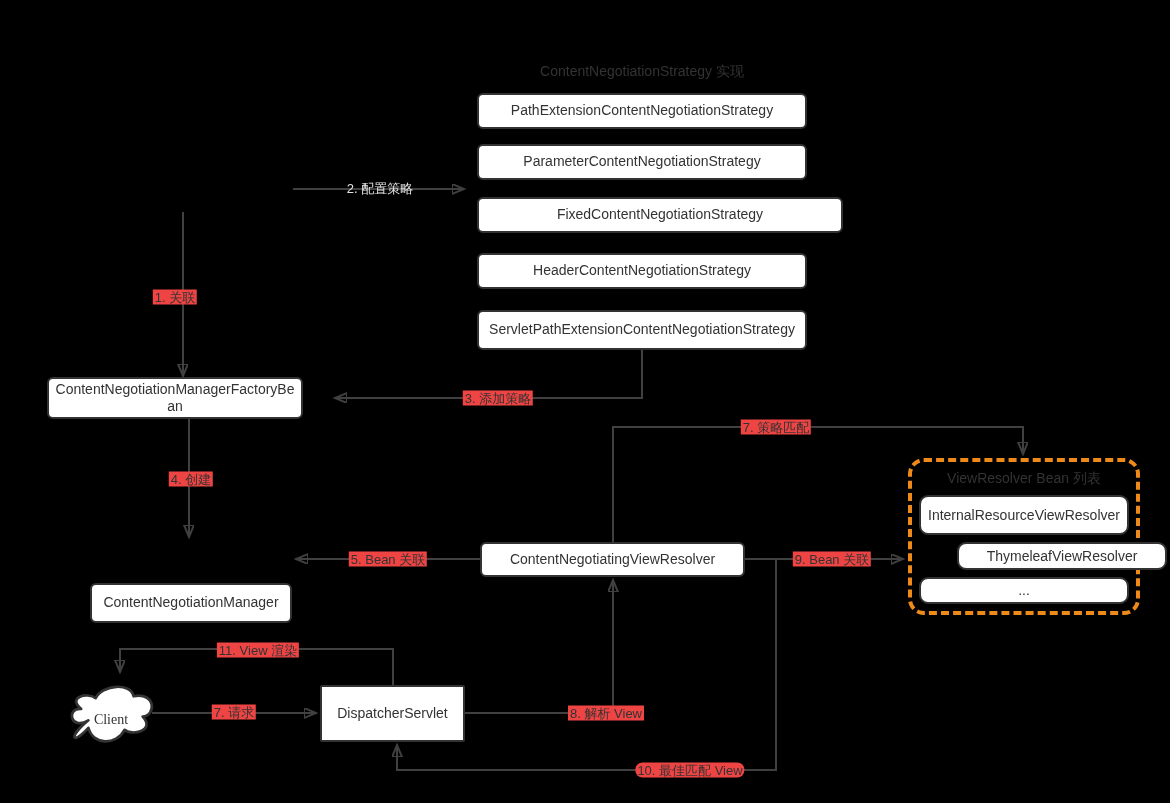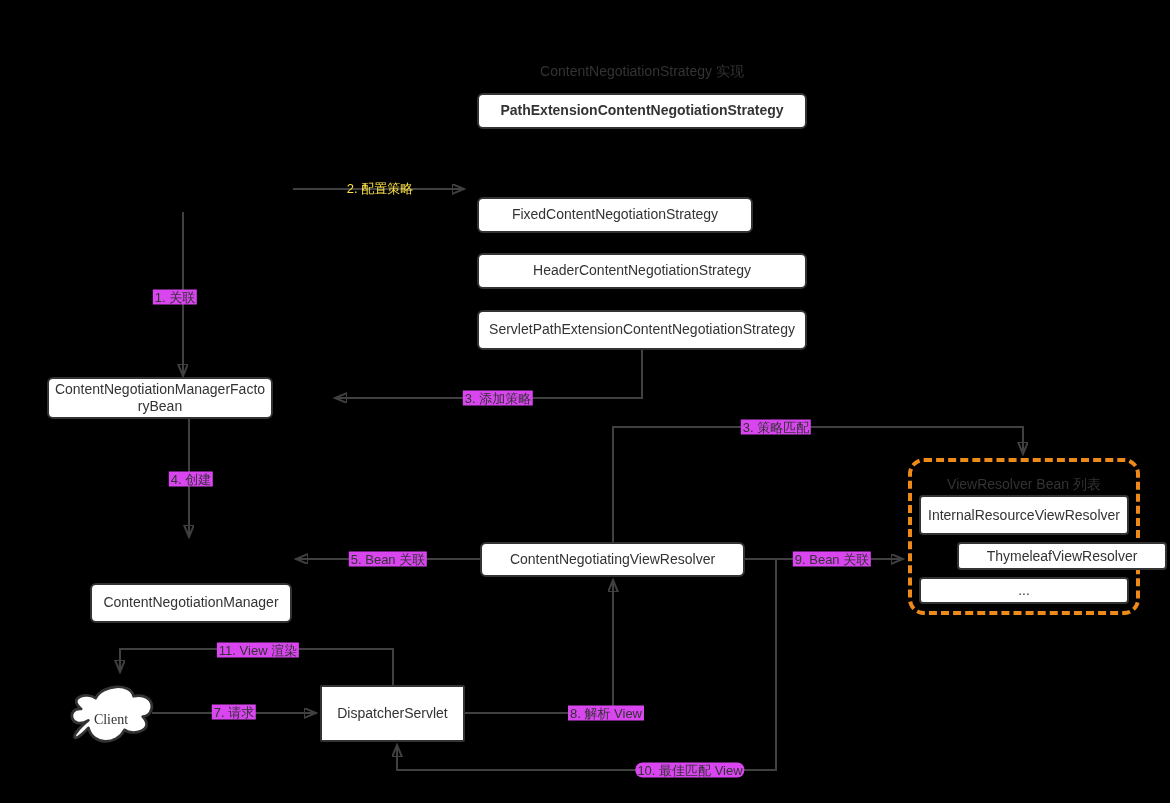--- a/index.html
+++ b/index.html
@@ -14,37 +14,37 @@
     border-radius:6px;color:#333;font-size:14px;line-height:1.22;display:flex;
     align-items:center;justify-content:center;text-align:center;
     word-break:break-all;padding:1px 5px;
   }
   .node.square{border-radius:2px;}
   .group-title{
     position:absolute;transform:translate(-50%,-50%);color:#333;font-size:14px;
     white-space:nowrap;
   }
   .edge-label{
-    position:absolute;transform:translate(-50%,-50%);background:#d946ef;color:#333;
+    position:absolute;transform:translate(-50%,-50%);background:#ef4444;color:#333;
     font-size:13px;line-height:15px;padding:0 2px;white-space:nowrap;
   }
-  .edge-label.plain{background:transparent;color:#fde047;}
+  .edge-label.plain{background:transparent;color:#e5e5e5;}
   .orange-container{
     position:absolute;box-sizing:border-box;border:4px dashed #ED8A19;
     border-radius:16px;background:transparent;
   }
   .orange-container .inner-box{
     position:absolute;left:7px;width:210px;box-sizing:border-box;background:#fff;
-    border:2px solid #333;border-radius:4px;color:#333;font-size:14px;line-height:1.2;
+    border:2px solid #333;border-radius:9px;color:#333;font-size:14px;line-height:1.2;
     display:flex;align-items:center;justify-content:center;text-align:center;
     word-break:break-all;padding:0 4px;
   }
   .orange-container .list-title{
     position:absolute;left:0;right:0;top:8px;text-align:center;color:#333;
-    font-size:14px;white-space:nowrap;margin-top:6px;
+    font-size:14px;white-space:nowrap;
   }
   .cloud-wrap{position:absolute;}
   .cloud-wrap svg{position:absolute;left:0;top:0;}
   .cloud-label{
     position:absolute;left:0;top:6px;width:100%;height:100%;display:flex;
     align-items:center;justify-content:center;color:#333;font-size:14px;font-family:Liberation Serif, serif;
   }
 </style>
 </head>
 <body>
@@ -64,26 +64,27 @@
     <path d="M 480 559 L 297 559" marker-end="url(#arrow)"></path>
     <path d="M 745 559 L 902 559" marker-end="url(#arrow)"></path>
     <path d="M 152 713 L 315 713" marker-end="url(#arrow)"></path>
     <path d="M 465 713 L 613 713 L 613 581" marker-end="url(#arrow)"></path>
     <path d="M 613 542 L 613 427 L 1023 427 L 1023 453" marker-end="url(#arrow)"></path>
     <path d="M 776 559 L 776 770 L 397 770 L 397 746" marker-end="url(#arrow)"></path>
     <path d="M 393 685 L 393 649 L 120 649 L 120 671" marker-end="url(#arrow)"></path>
   </svg>
 
   <div class="group-title" style="left:642px;top:72px;">ContentNegotiationStrategy 实现</div>
-  <div class="node" style="left:477px;top:93px;width:330px;height:36px;font-weight:bold;">PathExtensionContentNegotiationStrategy</div>
-  <div class="node" style="left:477px;top:197px;width:276px;height:36px;">FixedContentNegotiationStrategy</div>
+  <div class="node" style="left:477px;top:93px;width:330px;height:36px;">PathExtensionContentNegotiationStrategy</div>
+  <div class="node" style="left:477px;top:144px;width:330px;height:36px;">ParameterContentNegotiationStrategy</div>
+  <div class="node" style="left:477px;top:197px;width:366px;height:36px;">FixedContentNegotiationStrategy</div>
   <div class="node" style="left:477px;top:310px;width:330px;height:40px;">ServletPathExtensionContentNegotiationStrategy</div>
   <div class="node" style="left:477px;top:253px;width:330px;height:36px;">HeaderContentNegotiationStrategy</div>
 
-  <div class="node" style="left:47px;top:377px;width:226px;height:42px;">ContentNegotiationManagerFactoryBean</div>
+  <div class="node" style="left:47px;top:377px;width:256px;height:42px;">ContentNegotiationManagerFactoryBean</div>
   <div class="node" style="left:90px;top:539px;width:202px;height:40px;margin-top:44px;">ContentNegotiationManager</div>
   <div class="node square" style="left:320px;top:685px;width:145px;height:57px;">DispatcherServlet</div>
   <div class="node" style="left:480px;top:542px;width:265px;height:35px;">ContentNegotiatingViewResolver</div>
 
   <div class="cloud-wrap" style="left:64px;top:675px;width:94px;height:78px;">
     <svg width="94" height="78" viewBox="-2 -2 104 74">
       <path d="M 25 42 C 5 53.9 0 28 17 29.4 C 1 16.1 24 10.5 33 17.5
                C 41 2.1 72 0 75 15.4 C 100 10.5 100 37.1 85 37.8
                C 100 53.9 72 59.5 65 52.5 C 56 70 30 70 25 50.4
                C 7 70 2 60.9 25 42 Z" fill="#ffffff" stroke="#333333" stroke-width="3" stroke-linejoin="round"></path>
@@ -99,17 +100,17 @@
   </div>
 
   <div class="edge-label" style="left:175px;top:297px;">1. 关联</div>
   <div class="edge-label plain" style="left:380px;top:188px;">2. 配置策略</div>
   <div class="edge-label" style="left:498px;top:398px;">3. 添加策略</div>
   <div class="edge-label" style="left:191px;top:479px;">4. 创建</div>
   <div class="edge-label" style="left:388px;top:559px;">5. Bean 关联</div>
   <div class="edge-label" style="left:832px;top:559px;">9. Bean 关联</div>
   <div class="edge-label" style="left:234px;top:712px;">7. 请求</div>
   <div class="edge-label" style="left:606px;top:713px;">8. 解析 View</div>
-  <div class="edge-label" style="left:776px;top:427px;">3. 策略匹配</div>
+  <div class="edge-label" style="left:776px;top:427px;">7. 策略匹配</div>
   <div class="edge-label" style="left:690px;top:770px;border-radius:7px;">10. 最佳匹配 View</div>
   <div class="edge-label" style="left:258px;top:650px;">11. View 渲染</div>
 
 </div>
 
 </body></html>

